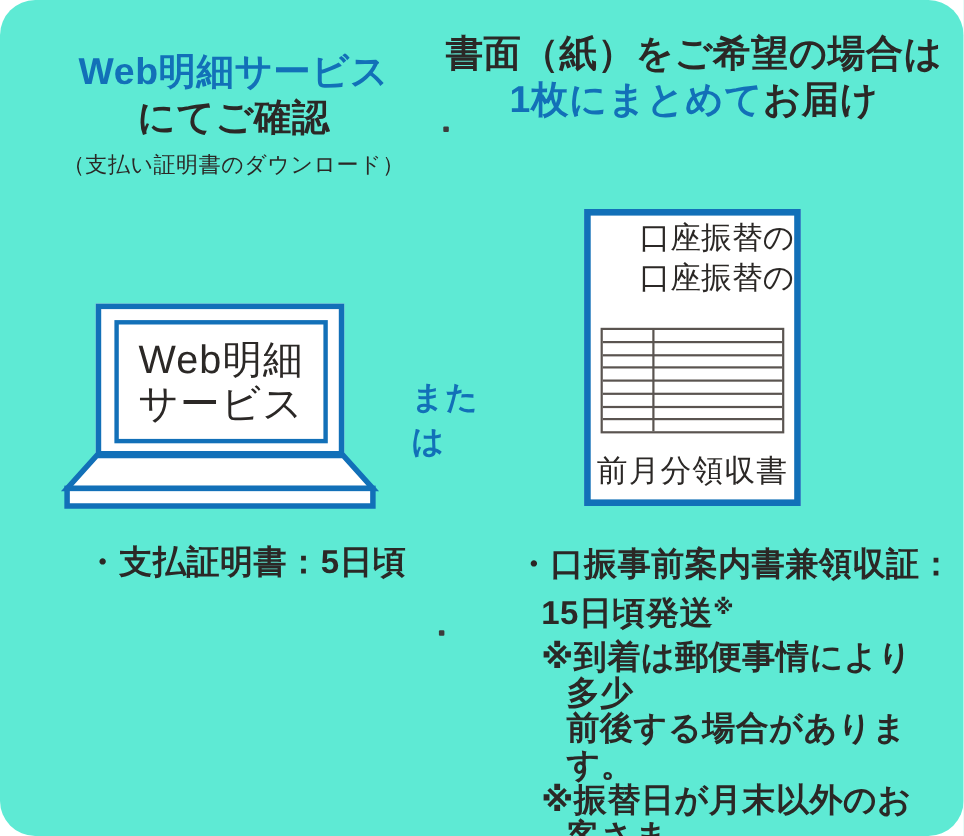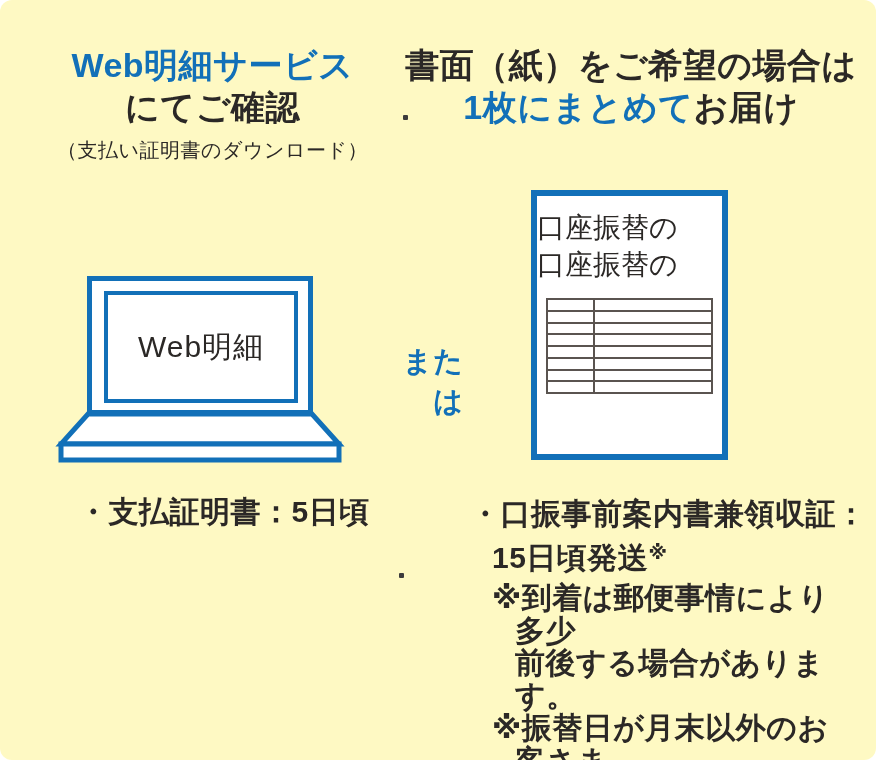--- a/index.html
+++ b/index.html
@@ -10,22 +10,22 @@
   }
   .stage {
     position: relative;
     width: 876px;
     height: 760px;
     overflow: hidden;
   }
   .card {
     position: absolute;
     inset: 0;
-    background: #fef9c3;
-    border-radius: 12px;
+    background: #5eead4;
+    border-radius: 32px;
   }
   .abs { position: absolute; }
   .center { text-align: center; }
 
   
   .heading-block { color: #2b2826; }
   .h-line {
     font-size: 34px;
     line-height: 42px;
     font-weight: 700;
@@ -54,51 +54,51 @@
     width: 194px; height: 112px;
     border: 4px solid #1270b8;
     box-sizing: border-box;
     display: flex;
     flex-direction: column;
     align-items: center;
     justify-content: center;
     background: #ffffff;
   }
   .laptop-screen-text {
-    font-size: 30px;
+    font-size: 36px;
     line-height: 40px;
     font-weight: 400;
     color: #2b2826;
     letter-spacing: 1px;
   }
   .laptop-base { left: 53px; top: 411px; }
 
   
   .or-label {
     left: 374px; top: 342px;
     width: 90px;
     font-size: 29px;
     font-weight: 700;
     color: #1270b8;
-    text-align: right;
+    text-align: left;
     letter-spacing: 1px;
   }
 
   
   .doc {
     left: 531px; top: 190px;
     width: 197px; height: 270px;
     background: #ffffff;
     border: 6px solid #1270b8;
     box-sizing: border-box;
   }
   .doc-title {
     position: absolute;
-    top: 13px; left: 0; right: 0;
-    text-align: left;
+    top: 1px; left: 0; right: 0;
+    text-align: right;
     font-size: 28px;
     line-height: 37px;
     font-weight: 400;
     color: #2b2826;
   }
   .doc-table {
     position: absolute;
     left: 9px; top: 102px;
     width: 167px; height: 96px;
     border: 2px solid #5a5450;
@@ -166,33 +166,34 @@
 
 <div class="stage">
   <div class="card">
 
     <div class="abs heading-block center" style="left:30px; top:44px; width:365px;">
       <div class="h-line blue">Web明細サービス</div>
       <div class="h-line">にてご確認</div>
       <div class="h-sub">（支払い証明書のダウンロード）</div>
     </div>
 
-    <div class="abs heading-block center" style="left:405px; top:44px; width:452px;">
+    <div class="abs heading-block center" style="left:405px; top:28px; width:452px;">
       <div class="h-line">書面（紙）をご希望の場合は</div>
       <div class="h-line">
         <span class="blue">1枚にまとめて</span><span>お届け</span>
       </div>
     </div>
 
     <div class="dot" style="left:403px; top:115px;"></div>
     <div class="dot" style="left:399px; top:573px;"></div>
 
     <div class="abs laptop-screen">
       <div class="laptop-screen-inner">
         <div class="laptop-screen-text">Web明細</div>
+        <div class="laptop-screen-text">サービス</div>
       </div>
     </div>
     <svg class="abs laptop-base" width="294" height="54" viewBox="0 0 294 54">
       <polygon points="35,3 259,3 286,33 8,33" fill="#ffffff" stroke="#1270b8" stroke-width="5"></polygon>
       <rect x="8" y="33" width="278" height="16" fill="#ffffff" stroke="#1270b8" stroke-width="5"></rect>
     </svg>
 
     <div class="abs or-label">または</div>
 
     <div class="abs doc">
@@ -204,20 +205,21 @@
         <div class="t-divider"></div>
       <div class="t-row"></div>
           <div class="t-row"></div>
           <div class="t-row"></div>
           <div class="t-row"></div>
           <div class="t-row"></div>
           <div class="t-row"></div>
           <div class="t-row"></div>
           <div class="t-row"></div>
         </div>
+      <div class="doc-footer">前月分領収書</div>
     </div>
 
     <div class="abs bullet" style="left:78px; top:492px;">・支払証明書：5日頃</div>
 
     <div class="abs bullet" style="left:470px; top:494px;">
       <div>・口振事前案内書兼領収証：</div>
       <div class="bullet-indent">
         <span>15日頃発送</span><span class="note-ref">※</span>
       </div>
     </div>

